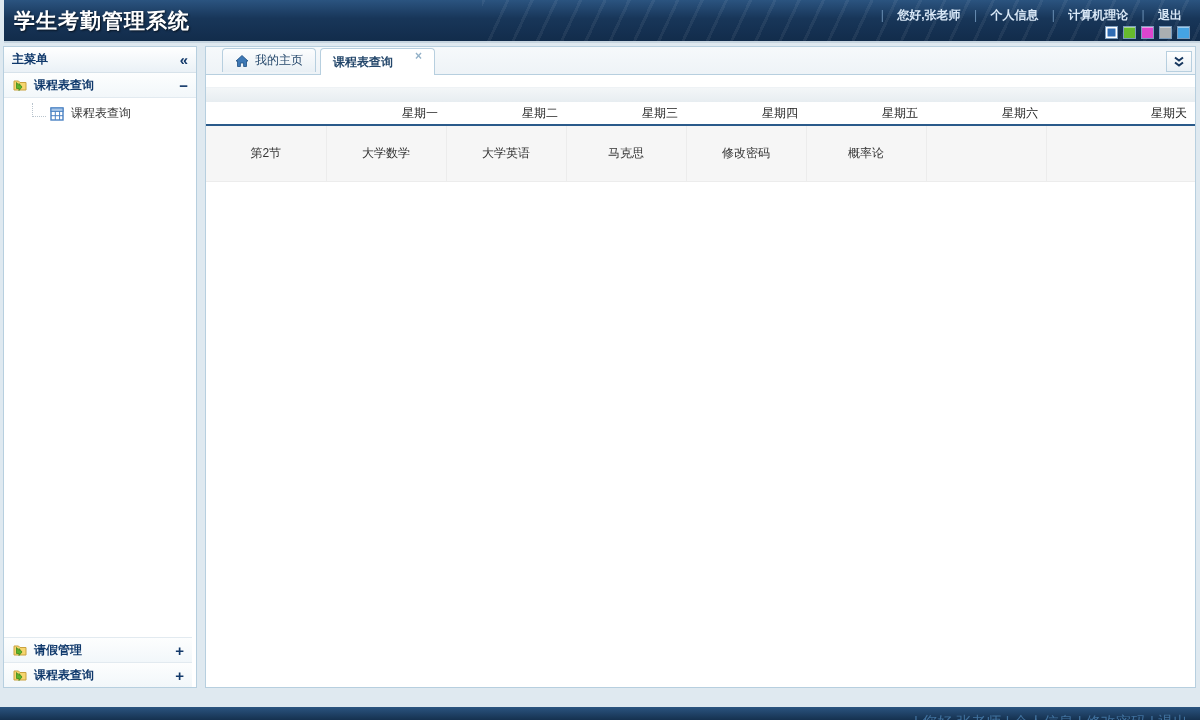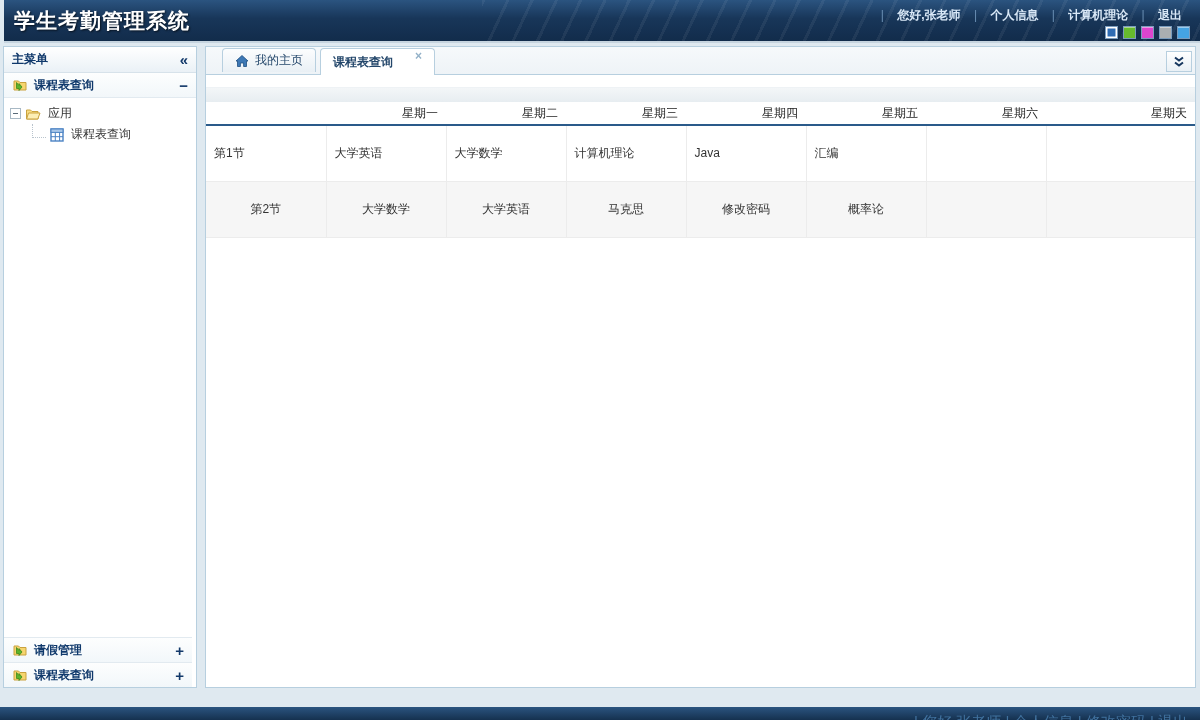--- a/index.html
+++ b/index.html
@@ -178,28 +178,20 @@
   <div class="acc-header">
     <svg class="icon16" viewBox="0 0 16 16">
       <path d="M2 4.5 L2 13 L14 13 L14 5.5 L8 5.5 L6.5 4 L2 4z" fill="#f6d56f" stroke="#c9a23e" stroke-width="1"></path>
       <path d="M3 12 L9 12 L9 9.5 L11 9.5 L7.5 6.5 L4 9.5 L6 9.5 z" fill="#5cb42c" stroke="#3f8a1a" stroke-width="0.8" transform="rotate(90 7 9.5)"></path>
     </svg>
     <span>课程表查询</span>
     <span class="acc-toggle">−</span>
   </div>
 
   <div class="tree">
-    <div class="tree-node node-root">
-      <span class="expand-box"></span>
-      <svg class="icon16" viewBox="0 0 16 16">
-        <path d="M1.5 4 L1.5 13 L13 13 L13 5.5 L7 5.5 L5.5 4 z" fill="#f8dc82" stroke="#c9a23e" stroke-width="1"></path>
-        <path d="M3.5 7 L15 7 L12.8 13 L1.6 13 z" fill="#fceeb5" stroke="#c9a23e" stroke-width="1"></path>
-      </svg>
-      <span class="lbl">应用</span>
-    </div>
     <div class="tree-node node-child">
       <span class="elbow"></span>
       <svg class="icon14" viewBox="0 0 14 14">
         <rect x="1" y="1" width="12" height="12" fill="#ffffff" stroke="#4a82c3" stroke-width="1.4"></rect>
         <rect x="1" y="1" width="12" height="3.4" fill="#a8c6e8" stroke="#4a82c3" stroke-width="1"></rect>
         <line x1="5.3" y1="4.4" x2="5.3" y2="13" stroke="#4a82c3" stroke-width="1"></line>
         <line x1="9.6" y1="4.4" x2="9.6" y2="13" stroke="#4a82c3" stroke-width="1"></line>
         <line x1="1" y1="8.7" x2="13" y2="8.7" stroke="#4a82c3" stroke-width="1"></line>
       </svg>
       <span class="lbl">课程表查询</span>
@@ -265,30 +257,20 @@
             <th>星期一</th>
             <th>星期二</th>
             <th>星期三</th>
             <th>星期四</th>
             <th>星期五</th>
             <th>星期六</th>
             <th>星期天</th>
           </tr>
         </thead>
       <tbody>
-          <tr>
-            <td>第1节</td>
-            <td>大学英语</td>
-            <td>大学数学</td>
-            <td>计算机理论</td>
-            <td>Java</td>
-            <td>汇编</td>
-            <td></td>
-            <td></td>
-          </tr>
           <tr class="alt">
             <td>第2节</td>
             <td>大学数学</td>
             <td>大学英语</td>
             <td>马克思</td>
             <td>修改密码</td>
             <td>概率论</td>
             <td></td>
             <td></td>
           </tr>

